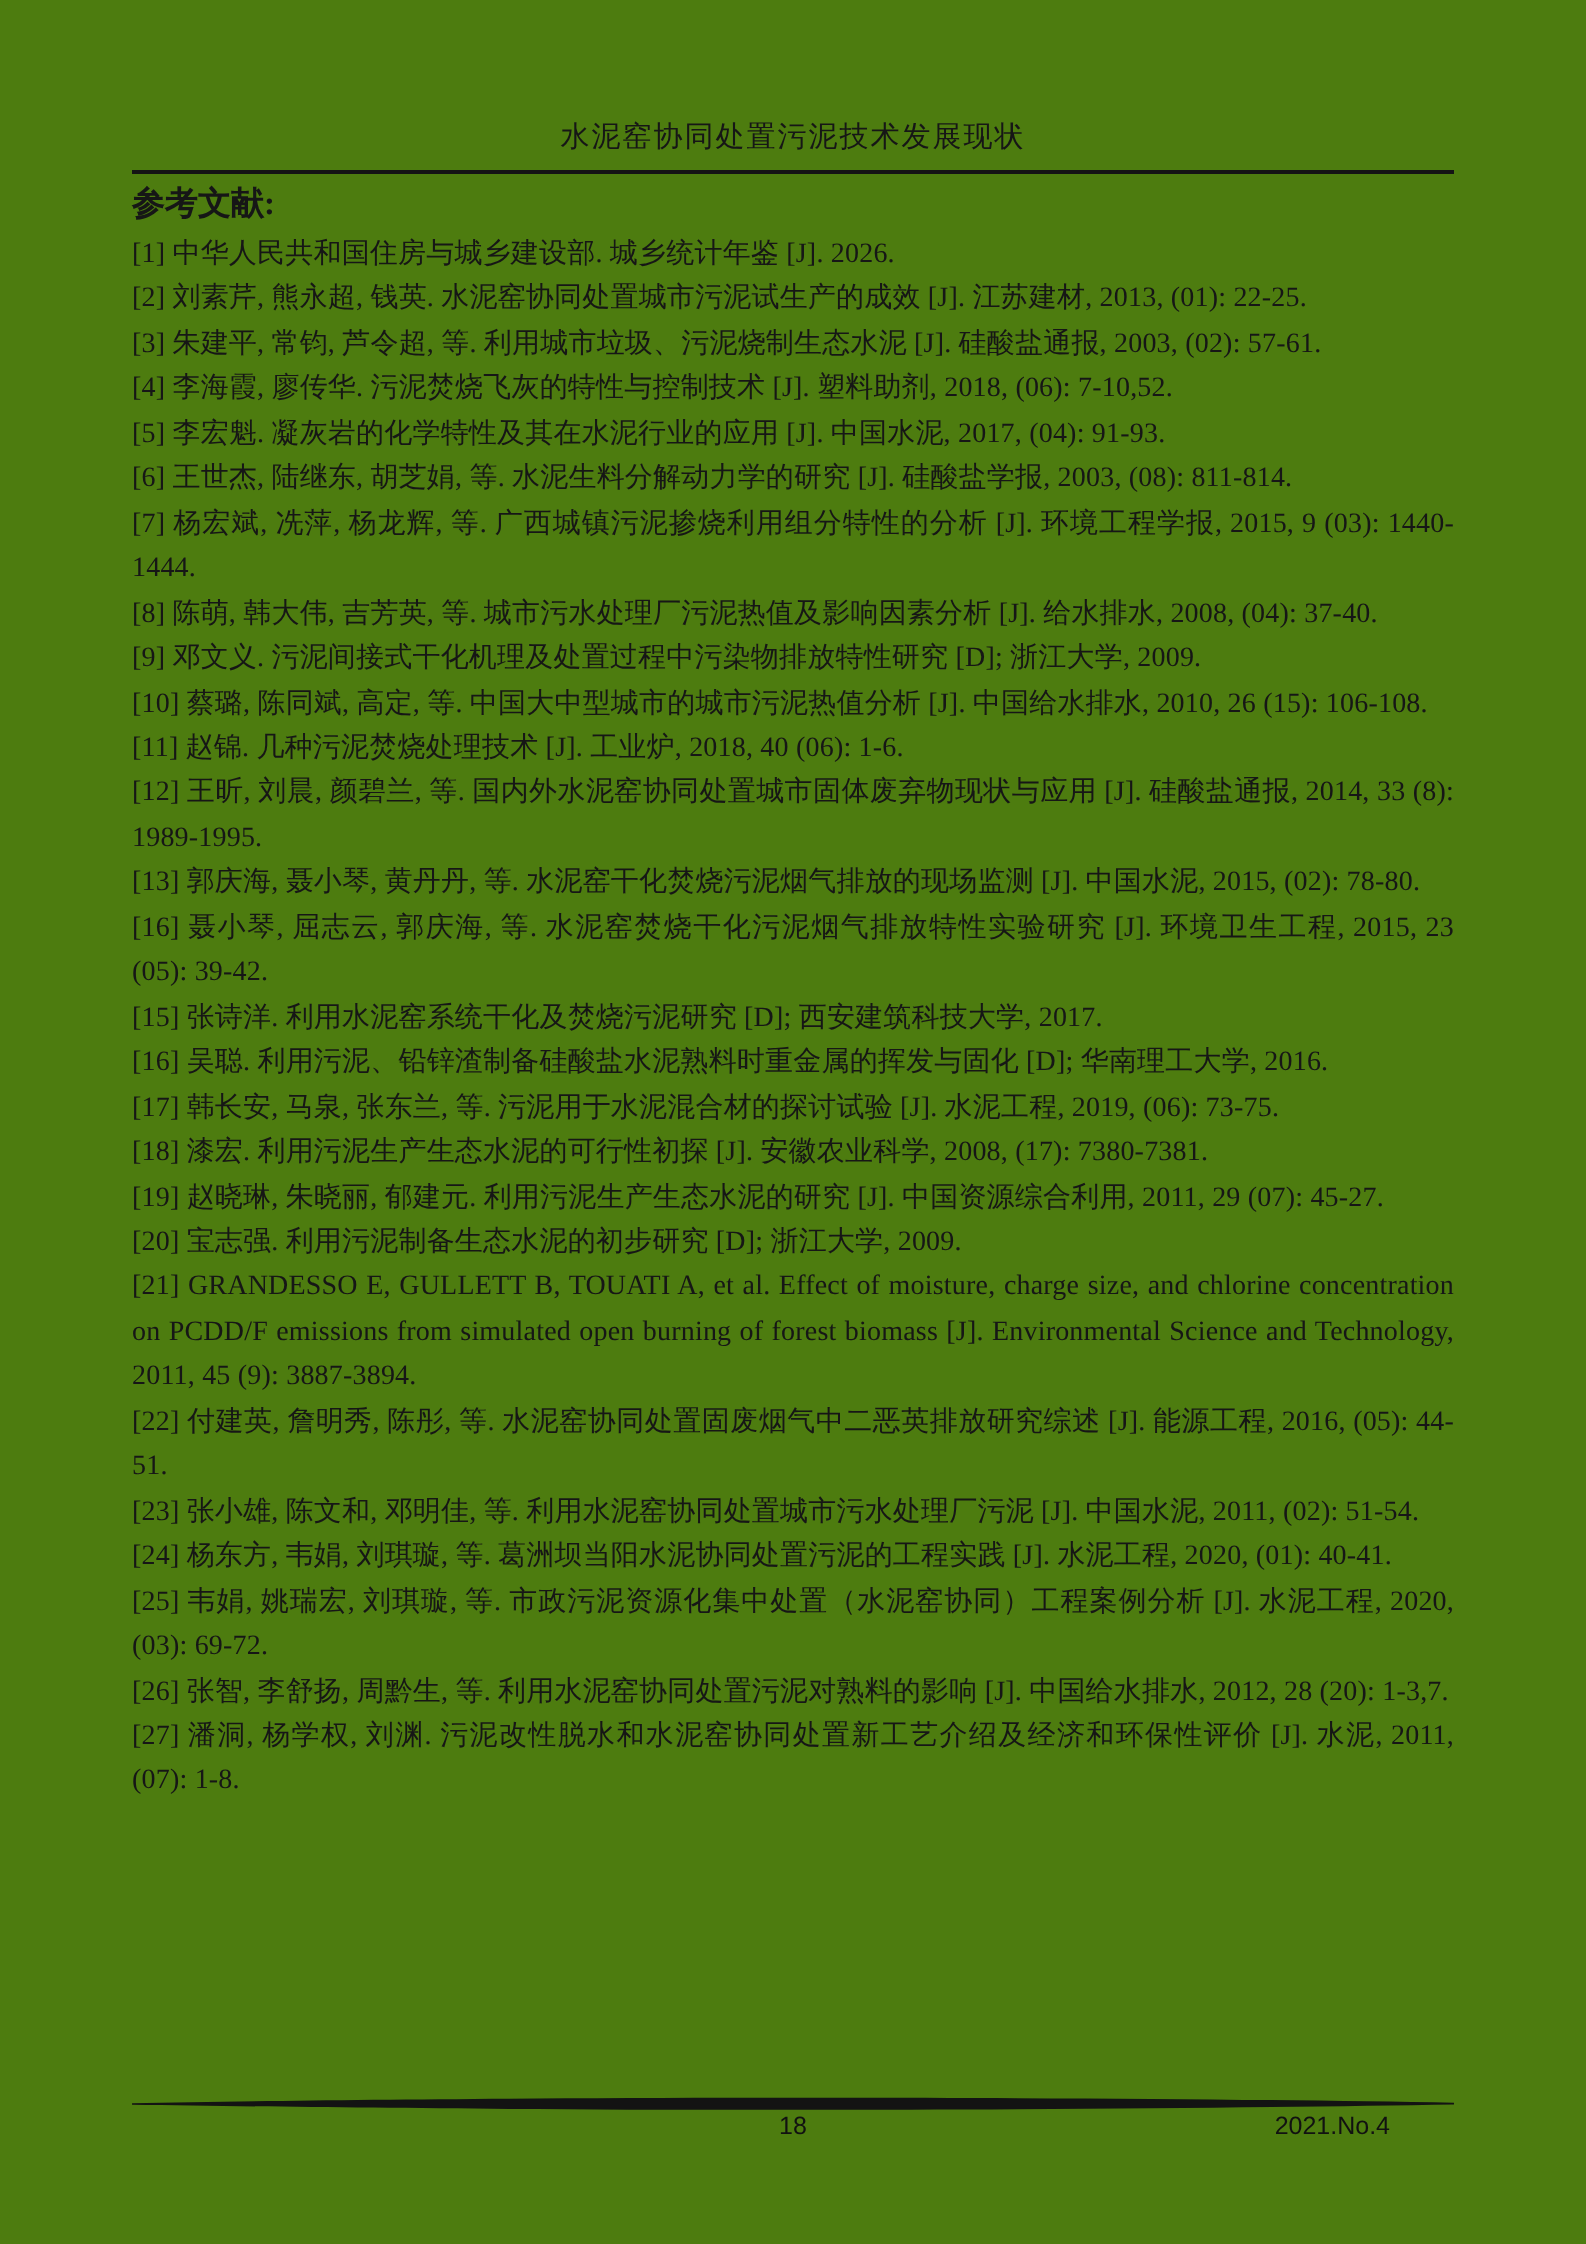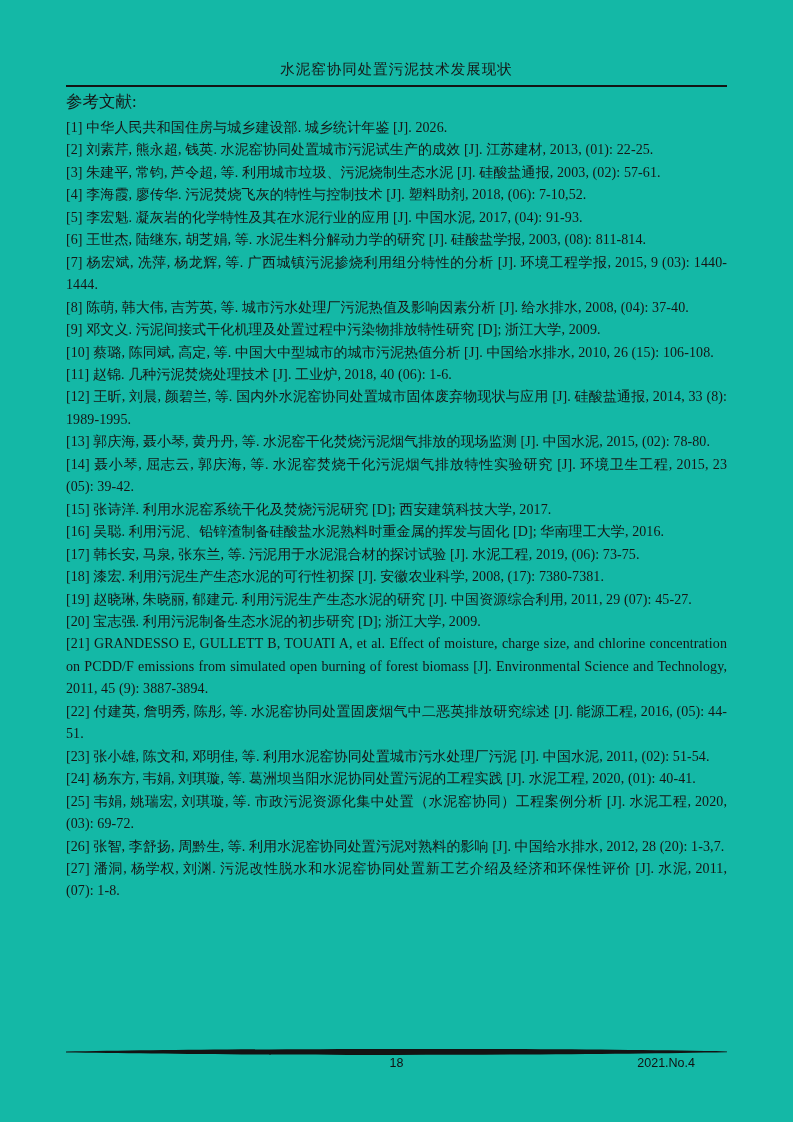--- a/index.html
+++ b/index.html
@@ -1,20 +1,20 @@
 <!DOCTYPE html>
 <html><head>
 <meta charset="utf-8">
 <style>
   html,body { margin:0; padding:0; background:#888; }
   .page {
     position:relative;
     width:793px; height:1122px;
     margin:0 auto;
-    background:#14b8a6;
+    background:#4d7c0f;
     color:#161616;
     font-family:"Liberation Serif","DejaVu Serif",serif;
     overflow:hidden;
   }
   .content {
     position:absolute;
     left:66px; top:60px;
     width:661px;
   }
   .header-title {
@@ -24,21 +24,21 @@
     letter-spacing:1px;
   }
   .header-rule {
     margin-top:7px;
     border-top:2px solid #141414;
     height:0;
   }
   .section-title {
     margin:4px 0 0 0;
     font-size:16.5px;
-    font-weight:normal;
+    font-weight:bold;
     line-height:21px;
   }
   .refs { margin-top:5px; }
   .refs p {
     margin:0;
     font-size:14px;
     line-height:22.45px;
     text-align:justify;
     letter-spacing:0.1px;
   }
@@ -87,21 +87,21 @@
         <p>[4] 李海霞, 廖传华. 污泥焚烧飞灰的特性与控制技术 [J]. 塑料助剂, 2018, (06): 7-10,52.</p>
         <p>[5] 李宏魁. 凝灰岩的化学特性及其在水泥行业的应用 [J]. 中国水泥, 2017, (04): 91-93.</p>
         <p>[6] 王世杰, 陆继东, 胡芝娟, 等. 水泥生料分解动力学的研究 [J]. 硅酸盐学报, 2003, (08): 811-814.</p>
         <p>[7] 杨宏斌, 冼萍, 杨龙辉, 等. 广西城镇污泥掺烧利用组分特性的分析 [J]. 环境工程学报, 2015, 9 (03): 1440-1444.</p>
         <p>[8] 陈萌, 韩大伟, 吉芳英, 等. 城市污水处理厂污泥热值及影响因素分析 [J]. 给水排水, 2008, (04): 37-40.</p>
         <p>[9] 邓文义. 污泥间接式干化机理及处置过程中污染物排放特性研究 [D]; 浙江大学, 2009.</p>
         <p>[10] 蔡璐, 陈同斌, 高定, 等. 中国大中型城市的城市污泥热值分析 [J]. 中国给水排水, 2010, 26 (15): 106-108.</p>
         <p>[11] 赵锦. 几种污泥焚烧处理技术 [J]. 工业炉, 2018, 40 (06): 1-6.</p>
         <p>[12] 王昕, 刘晨, 颜碧兰, 等. 国内外水泥窑协同处置城市固体废弃物现状与应用 [J]. 硅酸盐通报, 2014, 33 (8): 1989-1995.</p>
         <p>[13] 郭庆海, 聂小琴, 黄丹丹, 等. 水泥窑干化焚烧污泥烟气排放的现场监测 [J]. 中国水泥, 2015, (02): 78-80.</p>
-        <p>[14] 聂小琴, 屈志云, 郭庆海, 等. 水泥窑焚烧干化污泥烟气排放特性实验研究 [J]. 环境卫生工程, 2015, 23 (05): 39-42.</p>
+        <p>[16] 聂小琴, 屈志云, 郭庆海, 等. 水泥窑焚烧干化污泥烟气排放特性实验研究 [J]. 环境卫生工程, 2015, 23 (05): 39-42.</p>
         <p>[15] 张诗洋. 利用水泥窑系统干化及焚烧污泥研究 [D]; 西安建筑科技大学, 2017.</p>
         <p>[16] 吴聪. 利用污泥、铅锌渣制备硅酸盐水泥熟料时重金属的挥发与固化 [D]; 华南理工大学, 2016.</p>
         <p>[17] 韩长安, 马泉, 张东兰, 等. 污泥用于水泥混合材的探讨试验 [J]. 水泥工程, 2019, (06): 73-75.</p>
         <p>[18] 漆宏. 利用污泥生产生态水泥的可行性初探 [J]. 安徽农业科学, 2008, (17): 7380-7381.</p>
         <p>[19] 赵晓琳, 朱晓丽, 郁建元. 利用污泥生产生态水泥的研究 [J]. 中国资源综合利用, 2011, 29 (07): 45-27.</p>
         <p>[20] 宝志强. 利用污泥制备生态水泥的初步研究 [D]; 浙江大学, 2009.</p>
         <p>[21] GRANDESSO E, GULLETT B, TOUATI A, et al. Effect of moisture, charge size, and chlorine concentration on PCDD/F emissions from simulated open burning of forest biomass [J]. Environmental Science and Technology, 2011, 45 (9): 3887-3894.</p>
         <p>[22] 付建英, 詹明秀, 陈彤, 等. 水泥窑协同处置固废烟气中二恶英排放研究综述 [J]. 能源工程, 2016, (05): 44-51.</p>
         <p>[23] 张小雄, 陈文和, 邓明佳, 等. 利用水泥窑协同处置城市污水处理厂污泥 [J]. 中国水泥, 2011, (02): 51-54.</p>
         <p>[24] 杨东方, 韦娟, 刘琪璇, 等. 葛洲坝当阳水泥协同处置污泥的工程实践 [J]. 水泥工程, 2020, (01): 40-41.</p>

